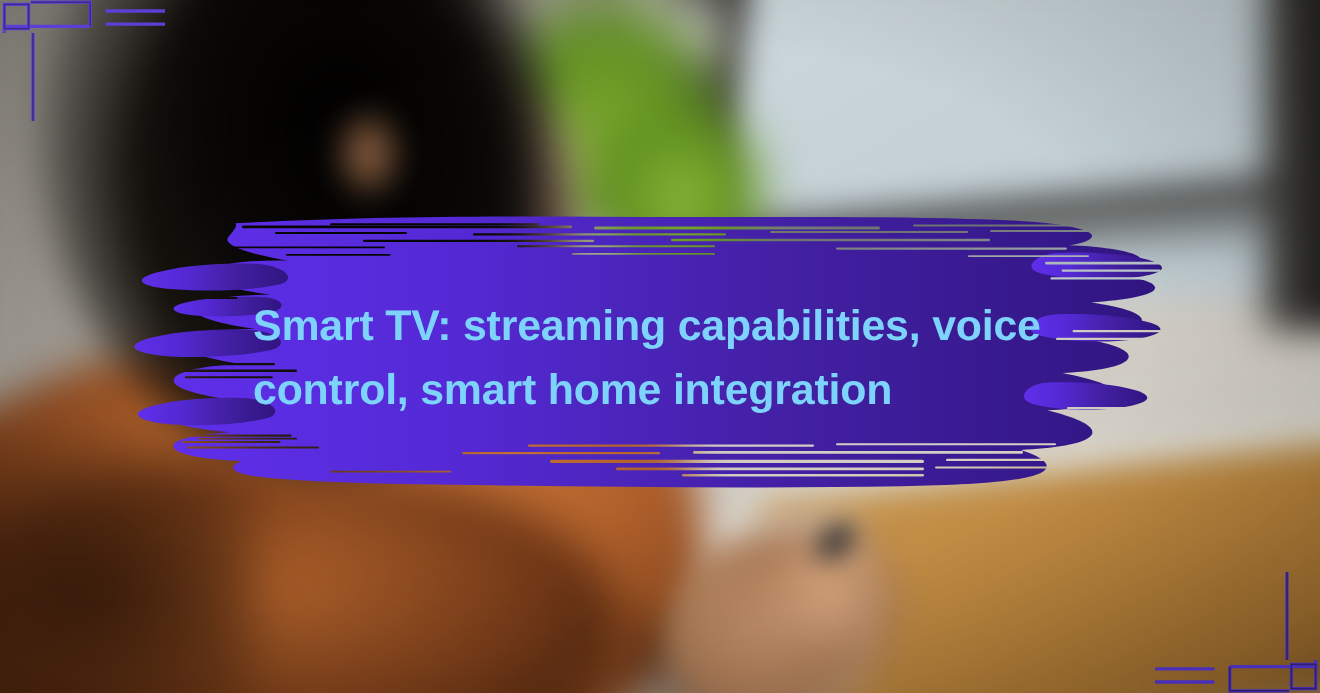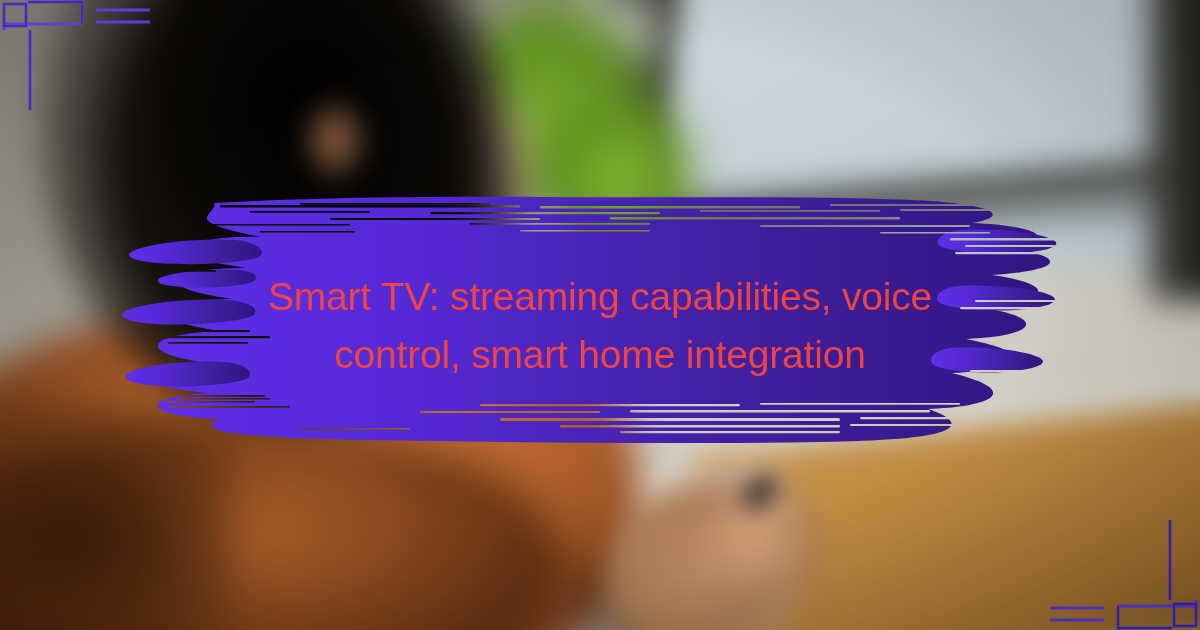--- a/index.html
+++ b/index.html
@@ -206,25 +206,25 @@
     width:1200px; height:630px;
     pointer-events:none;
   }
   .brush-svg { display:block; width:1200px; height:630px; }
 
   
   .headline {
     position:absolute;
     left:230px; top:268px;
     width:740px;
-    text-align:center;
-    color:#ef4444;
+    text-align:left;
+    color:#7dd3fc;
     font-family:"Liberation Sans", sans-serif;
     font-size:39px;
-    font-weight:400;
+    font-weight:700;
     line-height:58px;
     letter-spacing:-0.2px;
     white-space:pre-line;
     text-rendering:optimizeLegibility;
   }
 
   
   .corner {
     position:absolute;
     width:150px; height:150px;

